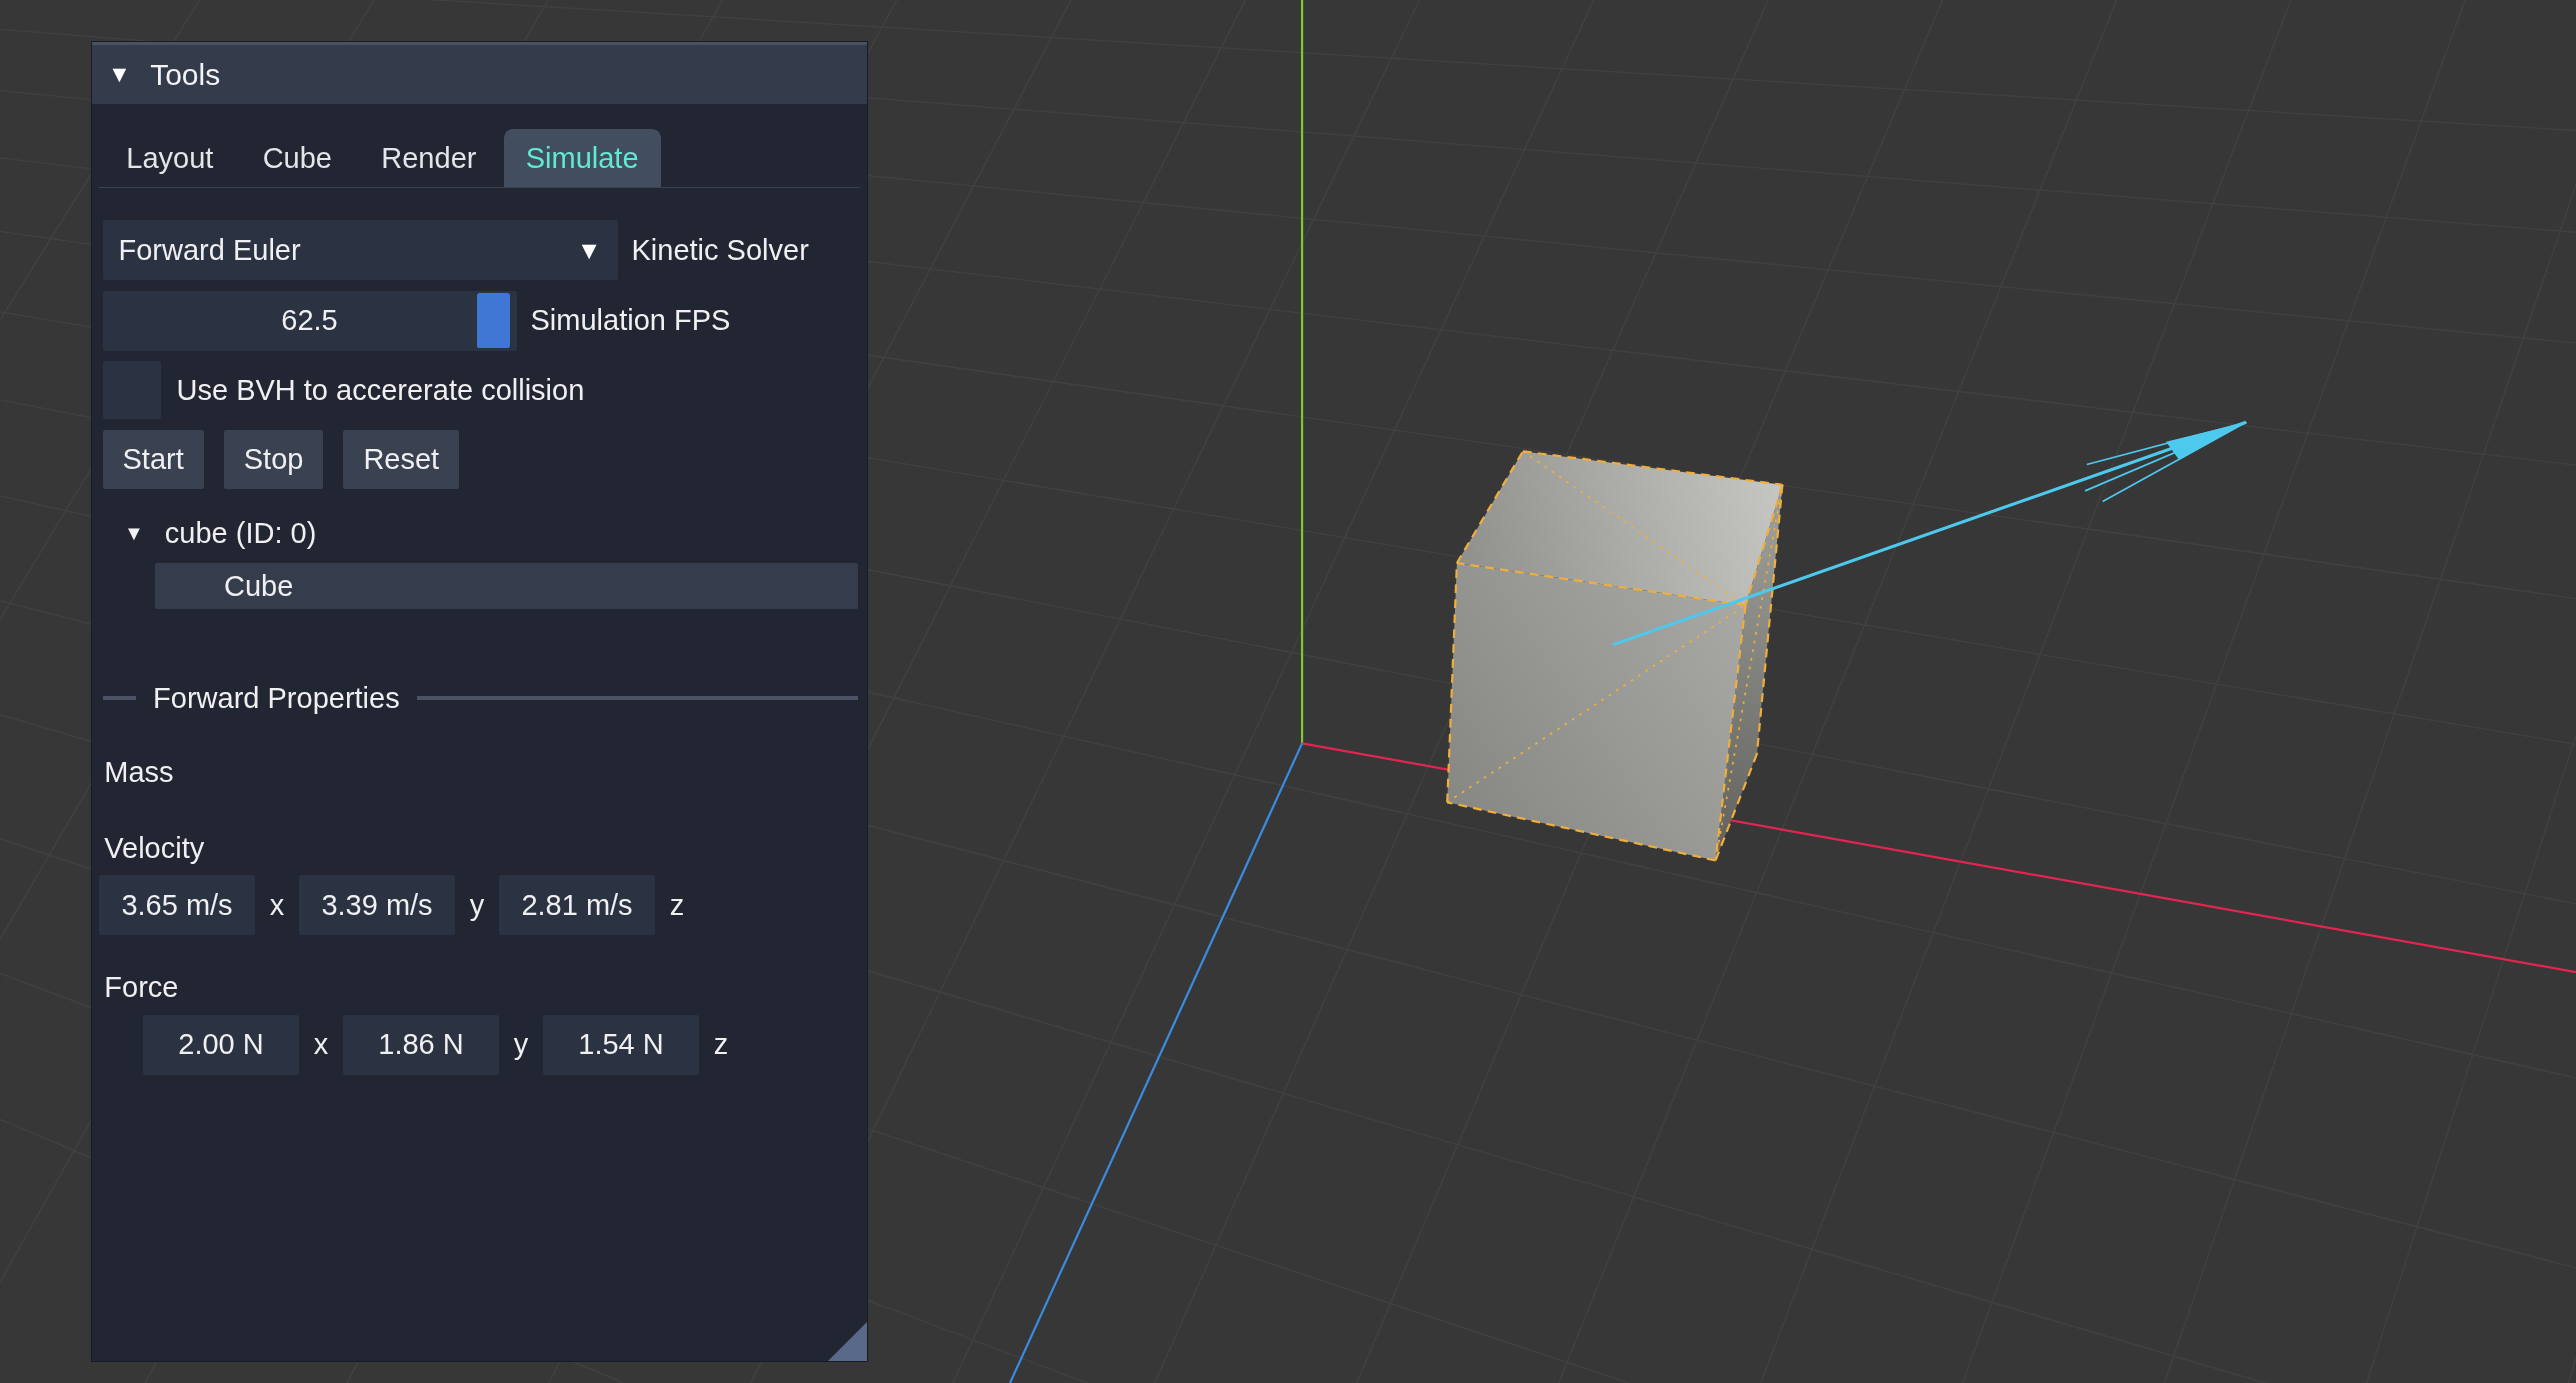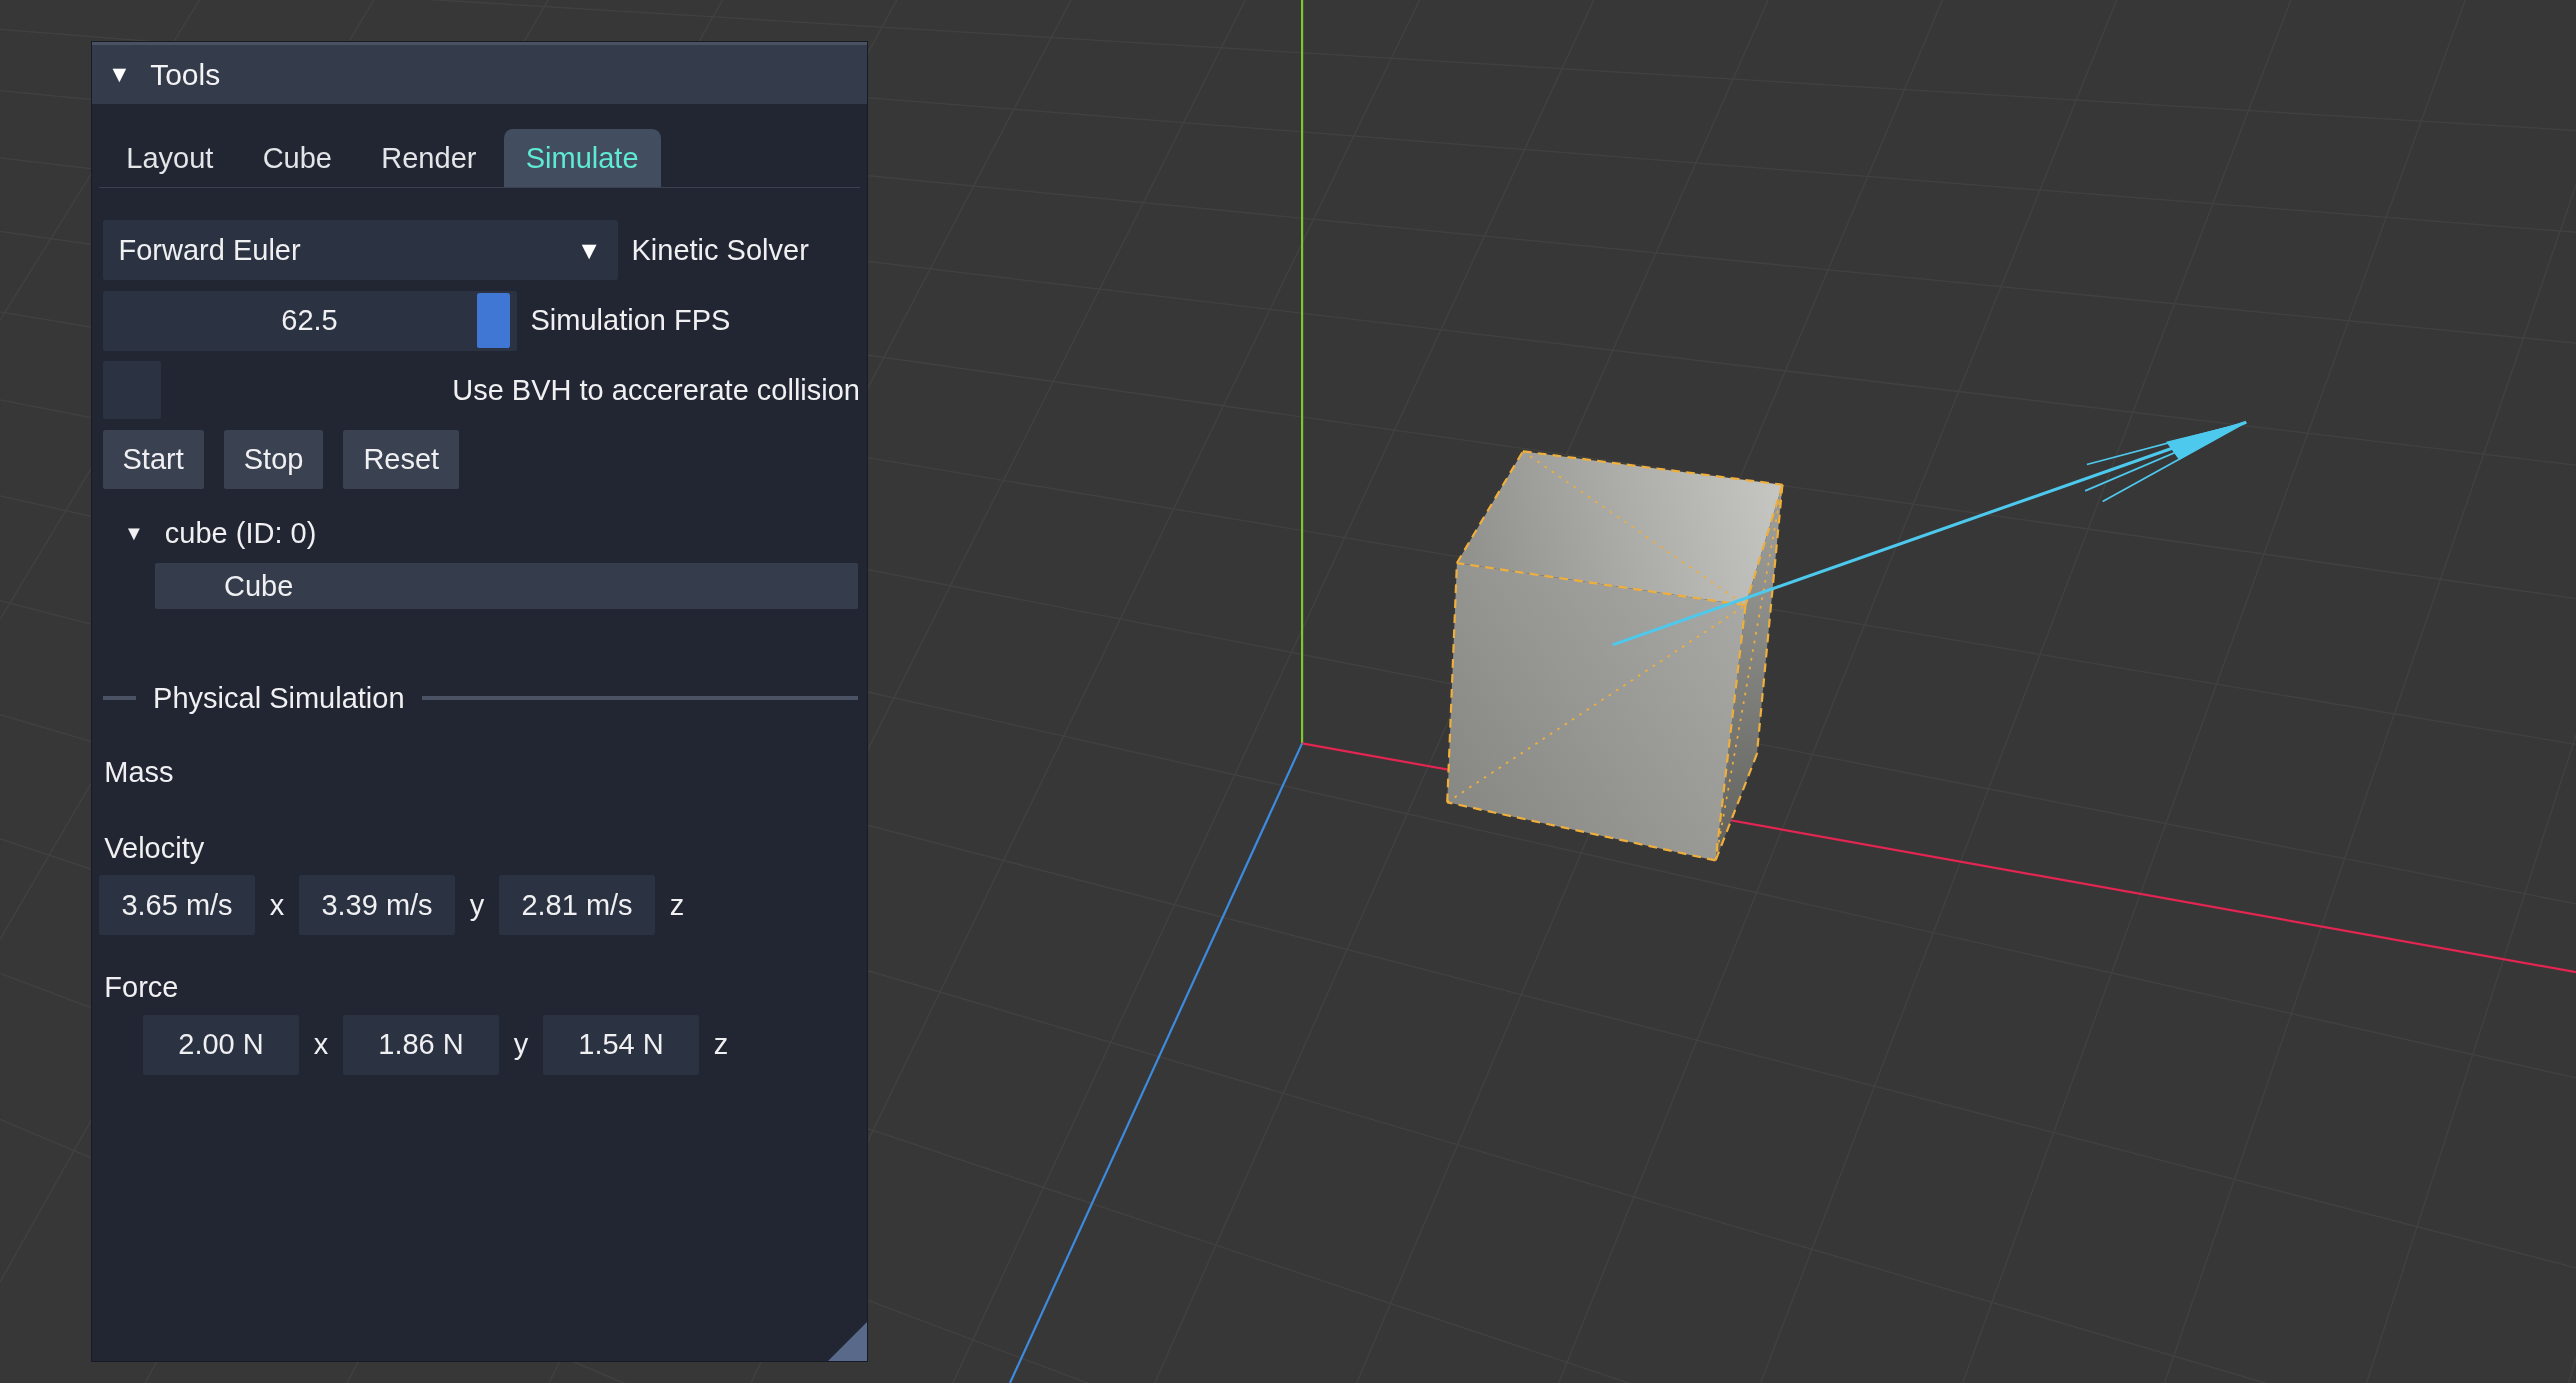--- a/index.html
+++ b/index.html
@@ -194,21 +194,21 @@
     </div>
 
     <div class="row" style="margin-top:10.6px;">
       <div class="frame slider">
         <span>62.5</span>
         <div class="slider-grab"></div>
       </div>
       <span class="widget-label">Simulation FPS</span>
     </div>
 
-    <div class="row" style="margin-top:10.6px;justify-content:space-between;">
+    <div class="row" style="margin-top:10.6px;">
       <div class="checkbox"></div>
       <span class="check-label">Use BVH to accererate collision</span>
     </div>
 
     <div class="row" style="margin-top:10.6px;">
       <div class="btn">Start</div>
       <div class="btn">Stop</div>
       <div class="btn">Reset</div>
     </div>
 
@@ -217,21 +217,21 @@
       <span class="tree-arrow">▼</span>
       <span>cube (ID: 0)</span>
     </div>
 
     <div class="sel-row" style="margin-top:5.3px;">
       <span>Cube</span>
     </div>
 
     <div class="row separator" style="margin-top:67px;">
       <div class="sep-dash"></div>
-      <span>Physical Simulation</span>
+      <span>Forward Properties</span>
       <div class="sep-line"></div>
     </div>
 
     <div class="plain-label" style="margin-top:30px;">Mass</div>
 
 
     <div class="plain-label" style="margin-top:32px;">Velocity</div>
 
     <div class="row" style="margin-top:5.3px;">
       <div class="frame tri-input">

